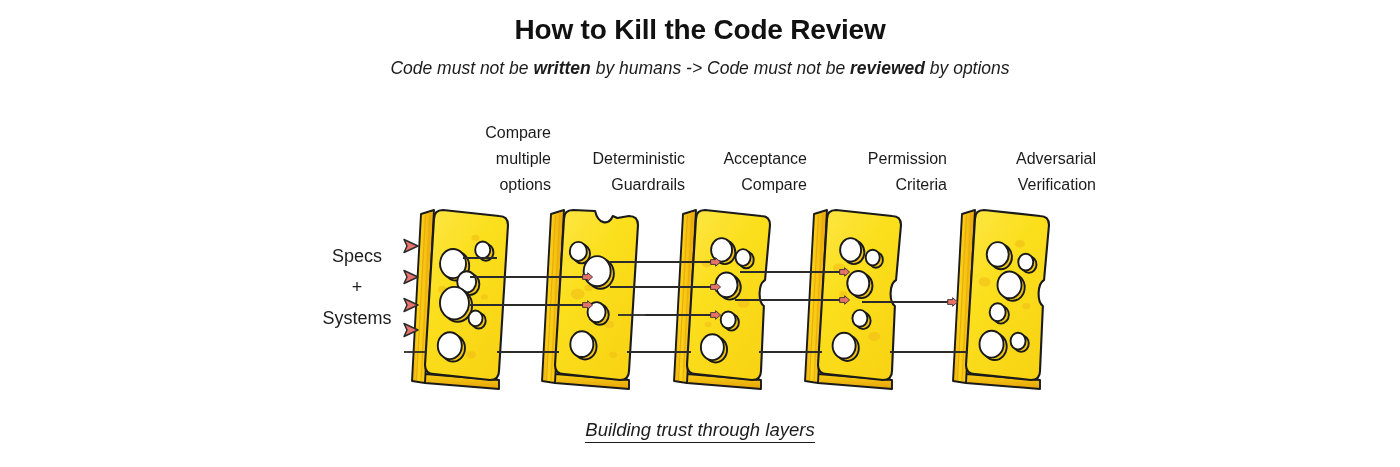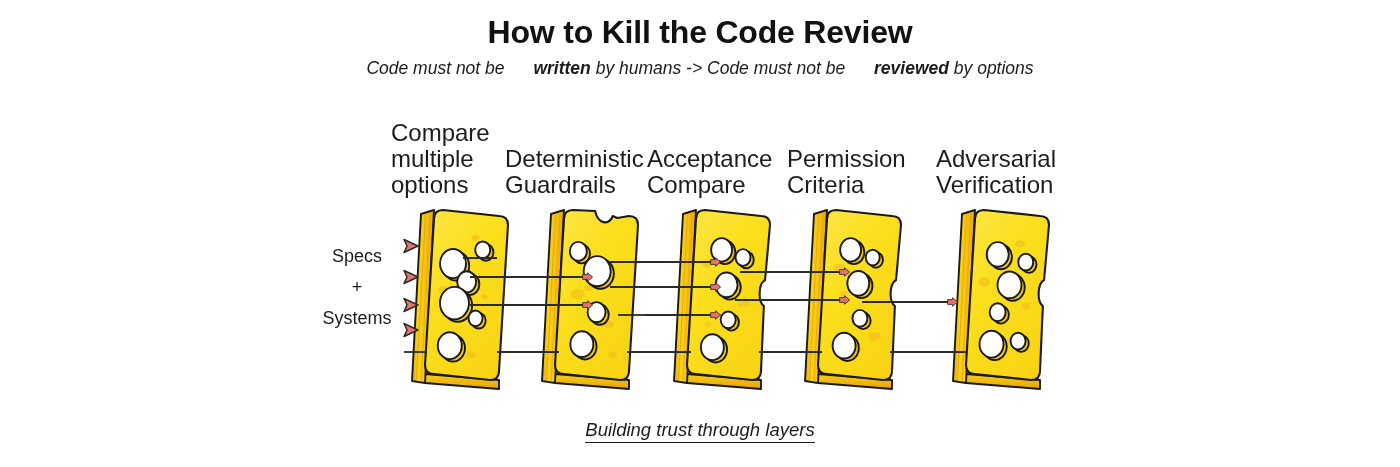--- a/index.html
+++ b/index.html
@@ -21,45 +21,45 @@
     background: #ffffff;
   }
 
   
   .title {
     position: absolute;
     left: 0;
     top: 14px;
     width: 1400px;
     text-align: center;
-    font-size: 32px;
+    font-size: 28px;
     font-weight: 700;
     letter-spacing: -0.2px;
     color: #111111;
     white-space: nowrap;
   }
   .subtitle {
     position: absolute;
     left: 0;
     top: 58px;
     width: 1400px;
     text-align: center;
     font-size: 17.5px;
     font-style: italic;
     font-weight: 400;
     color: #1c1c1c;
     white-space: nowrap;
   }
-  .subtitle b { font-weight: 700; font-style: italic; margin-left: 24px; }
+  .subtitle b { font-weight: 700; font-style: italic; }
 
   
   .layer-label {
     position: absolute;
-    text-align: left;
-    font-size: 24px;
+    text-align: right;
+    font-size: 16px;
     line-height: 26px;
     color: #1c1c1c;
     font-weight: 400;
   }
 
   
   .source-label {
     position: absolute;
     text-align: center;
     font-size: 18px;

